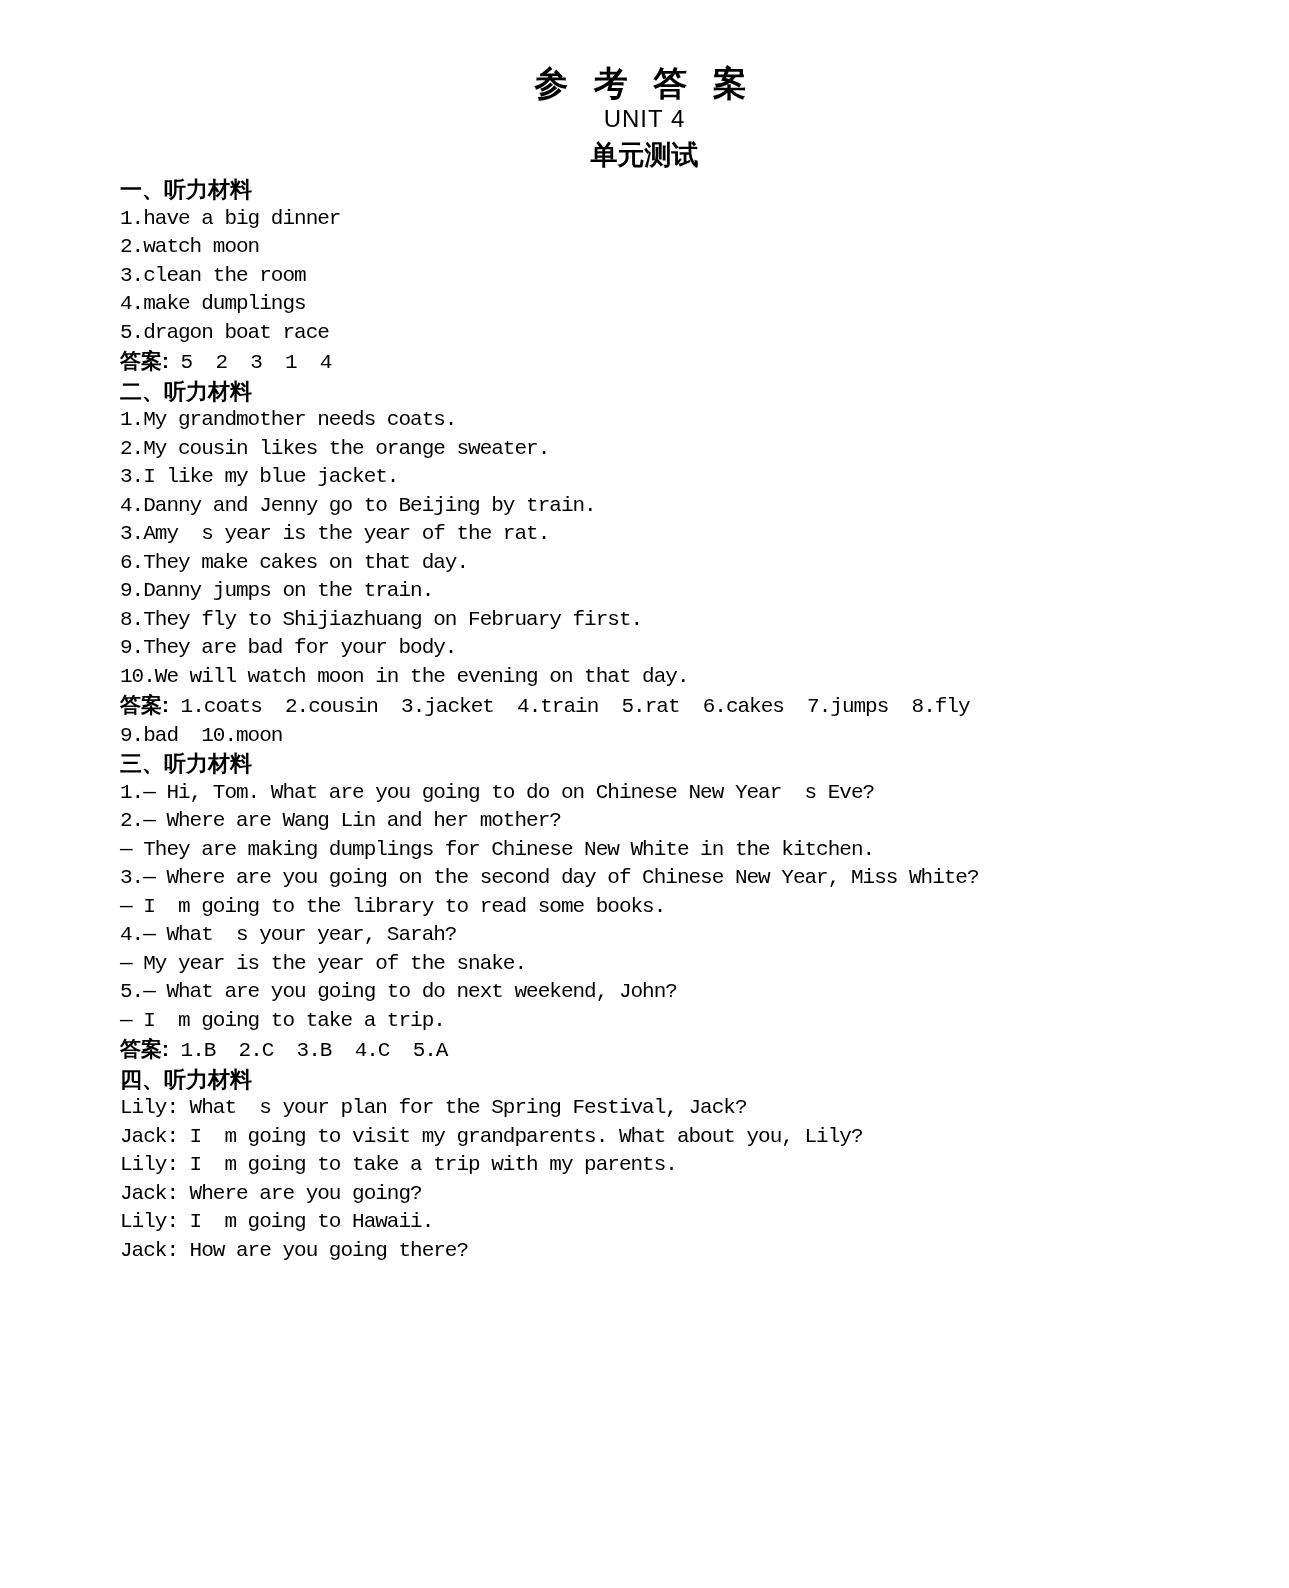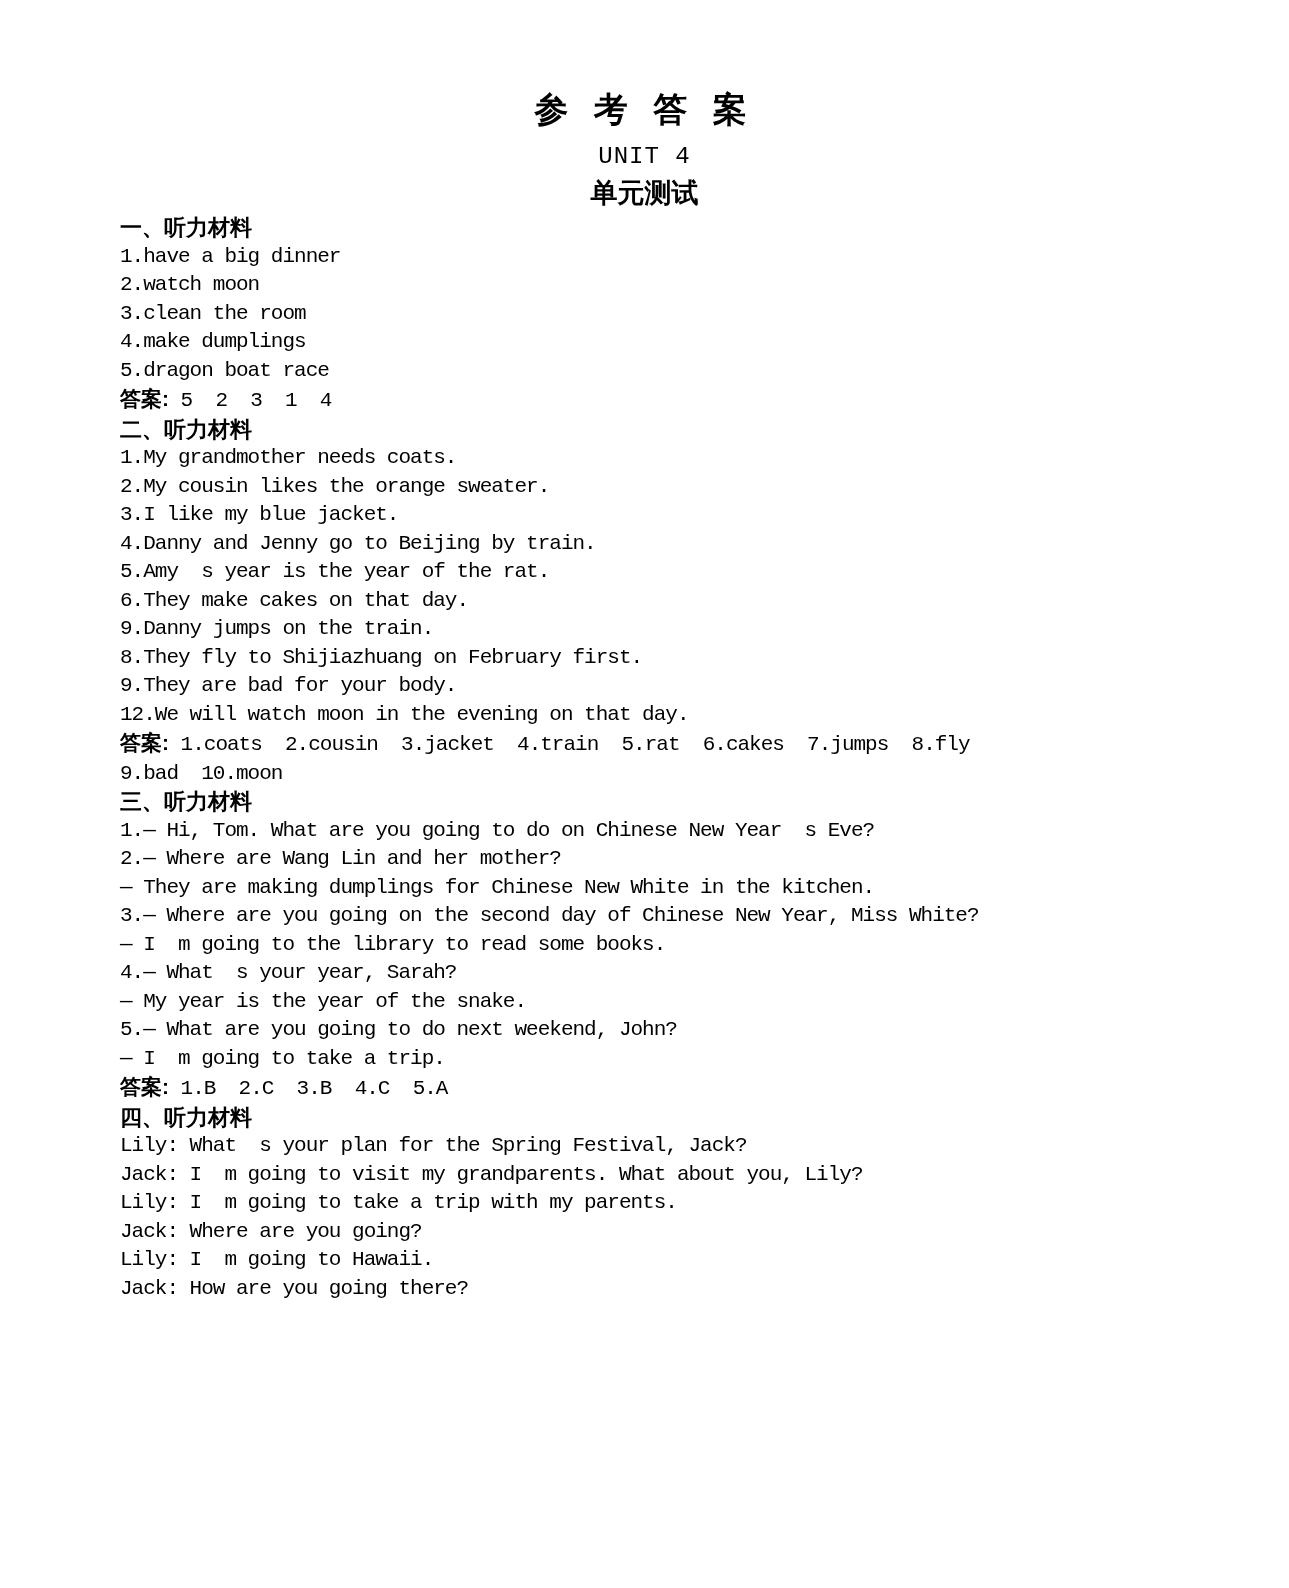--- a/index.html
+++ b/index.html
@@ -13,35 +13,34 @@
   }
   .page {
     position: relative;
     width: 1289px;
     height: 1588px;
     background: #ffffff;
     color: #000000;
     overflow: hidden;
   }
   .title-block {
-    padding-top: 88px;
+    padding-top: 62px;
     text-align: center;
   }
   .main-title {
     font-family: "Liberation Sans", sans-serif;
     font-size: 34px;
     font-weight: bold;
     letter-spacing: 8px;
     line-height: 42px;
   }
   .unit-title {
-    font-family: Liberation Mono, monospace;
+    font-family: Liberation Sans, sans-serif;
     font-size: 24px;
     line-height: 30px;
-    margin-top: 12px;
     letter-spacing: 1px;
   }
   .test-title {
     font-family: "Liberation Sans", sans-serif;
     font-size: 27px;
     font-weight: bold;
     line-height: 34px;
     margin-top: 4px;
   }
   .part-title {
@@ -97,26 +96,26 @@
       <div class="line">5.dragon boat race</div>
       <div class="line"><span class="answer-label">答案:</span><span> 5  2  3  1  4</span></div>
     </div>
 
     <div class="section">
       <div class="section-heading">二、听力材料</div>
       <div class="line">1.My grandmother needs coats.</div>
       <div class="line">2.My cousin likes the orange sweater.</div>
       <div class="line">3.I like my blue jacket.</div>
       <div class="line">4.Danny and Jenny go to Beijing by train.</div>
-      <div class="line">5.Amy  s year is the year of the rat.</div>
+      <div class="line">3.Amy  s year is the year of the rat.</div>
       <div class="line">6.They make cakes on that day.</div>
       <div class="line">9.Danny jumps on the train.</div>
       <div class="line">8.They fly to Shijiazhuang on February first.</div>
       <div class="line">9.They are bad for your body.</div>
-      <div class="line">12.We will watch moon in the evening on that day.</div>
+      <div class="line">10.We will watch moon in the evening on that day.</div>
       <div class="line"><span class="answer-label">答案:</span><span> 1.coats  2.cousin  3.jacket  4.train  5.rat  6.cakes  7.jumps  8.fly</span></div>
       <div class="line">9.bad  10.moon</div>
     </div>
 
     <div class="section">
       <div class="section-heading">三、听力材料</div>
       <div class="line">1.— Hi, Tom. What are you going to do on Chinese New Year  s Eve?</div>
       <div class="line">2.— Where are Wang Lin and her mother?</div>
       <div class="line">— They are making dumplings for Chinese New White in the kitchen.</div>
       <div class="line">3.— Where are you going on the second day of Chinese New Year, Miss White?</div>

